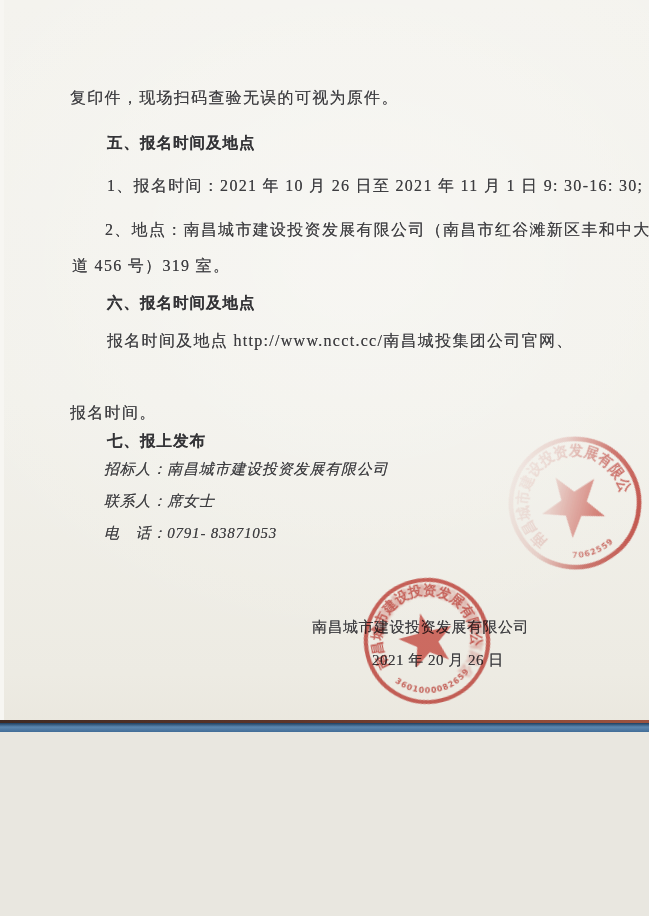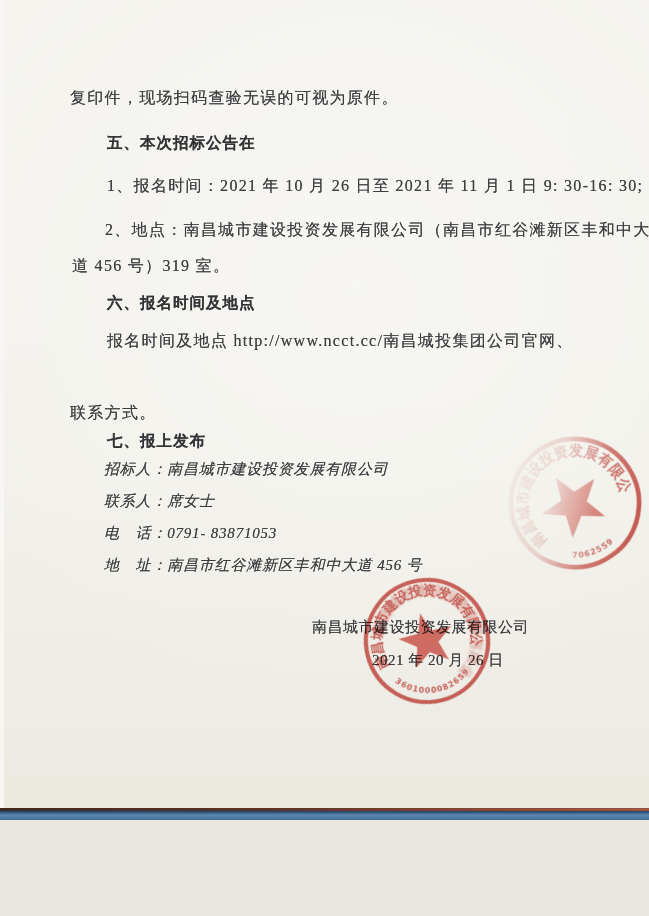--- a/index.html
+++ b/index.html
@@ -2,21 +2,21 @@
 <html><head>
 <meta charset="utf-8">
 <style>
   html,body{margin:0;padding:0;}
   body{
     width:649px;height:916px;
     font-family:"Liberation Serif","DejaVu Serif",serif;
     background:#e9e7e0;
   }
   .stage{
-    position:relative;width:649px;height:820px;overflow:hidden;
+    position:relative;width:649px;height:732px;overflow:hidden;
     background:
       radial-gradient(120% 90% at 55% 35%, rgba(255,255,255,0.35) 0%, rgba(255,255,255,0) 60%),
       linear-gradient(180deg,#f4f3ee 0%,#f2f1eb 55%,#edebe3 92%,#eae7de 100%);
   }
   
   .edge-left-outer{position:absolute;left:0;top:0;width:4px;height:905px;background:#f7f6f2;}
   .edge-left{position:absolute;left:4px;top:0;width:2px;height:905px;
     background:linear-gradient(180deg,#ddb6ac 0%,#bba headline 0%,#b5a499 35%,#a89a8d 75%,#93877c 100%);}
   .edge-bottom{position:absolute;left:0;bottom:9px;width:649px;height:3px;
     background:linear-gradient(90deg,#3f2a23 0%,#5e352a 45%,#8a4634 75%,#9c5340 100%);}
@@ -40,32 +40,31 @@
             font-size:15px;fill:#c8443d;}
   .sealdigits{font-family:"DejaVu Sans","Liberation Sans",sans-serif;font-weight:700;
             font-size:8px;fill:#c8443d;letter-spacing:1px;}
 </style>
 </head>
 <body>
 
 <div class="stage">
 
   <p class="ln body" style="left:70px;top:88px">复印件，现场扫码查验无误的可视为原件。</p>
-  <p class="ln heading" style="left:107px;top:133px">五、本次招标公告在</p>
+  <p class="ln heading" style="left:107px;top:133px">五、报名时间及地点</p>
   <p class="ln body" style="left:107px;top:176px">1、报名时间：2021 年 10 月 26 日至 2021 年 11 月 1 日 9: 30-16: 30;</p>
   <p class="ln body" style="left:105px;top:220px">2、地点：南昌城市建设投资发展有限公司（南昌市红谷滩新区丰和中大</p>
   <p class="ln body" style="left:72px;top:256px">道 456 号）319 室。</p>
   <p class="ln heading" style="left:107px;top:293px">六、报名时间及地点</p>
   <p class="ln body" style="left:107px;top:331px">报名时间及地点 http://www.ncct.cc/南昌城投集团公司官网、</p>
-  <p class="ln body" style="left:70px;top:403px">联系方式。</p>
+  <p class="ln body" style="left:70px;top:403px">报名时间。</p>
   <p class="ln heading" style="left:107px;top:431px">七、报上发布</p>
   <p class="ln contact" style="left:104px;top:460px">招标人：南昌城市建设投资发展有限公司</p>
   <p class="ln contact" style="left:104px;top:492px">联系人：席女士</p>
   <p class="ln contact" style="left:104px;top:524px">电　话：0791- 83871053</p>
-  <p class="ln contact" style="left:104px;top:556px">地　址：南昌市红谷滩新区丰和中大道 456 号</p>
   <p class="ln sig" style="left:312px;top:618px">南昌城市建设投资发展有限公司</p>
   <p class="ln sig" style="left:372px;top:651px">2021 年 20 月 26 日</p>
 
   <svg class="seals" width="649" height="916" viewBox="0 0 649 916" aria-hidden="true">
     <defs>
       <filter id="gblur" x="-20%" y="-20%" width="140%" height="140%">
           <feGaussianBlur stdDeviation="1.1"></feGaussianBlur>
         </filter>
       <filter id="sblur" x="-20%" y="-20%" width="140%" height="140%">
           <feGaussianBlur stdDeviation="0.45"></feGaussianBlur>

